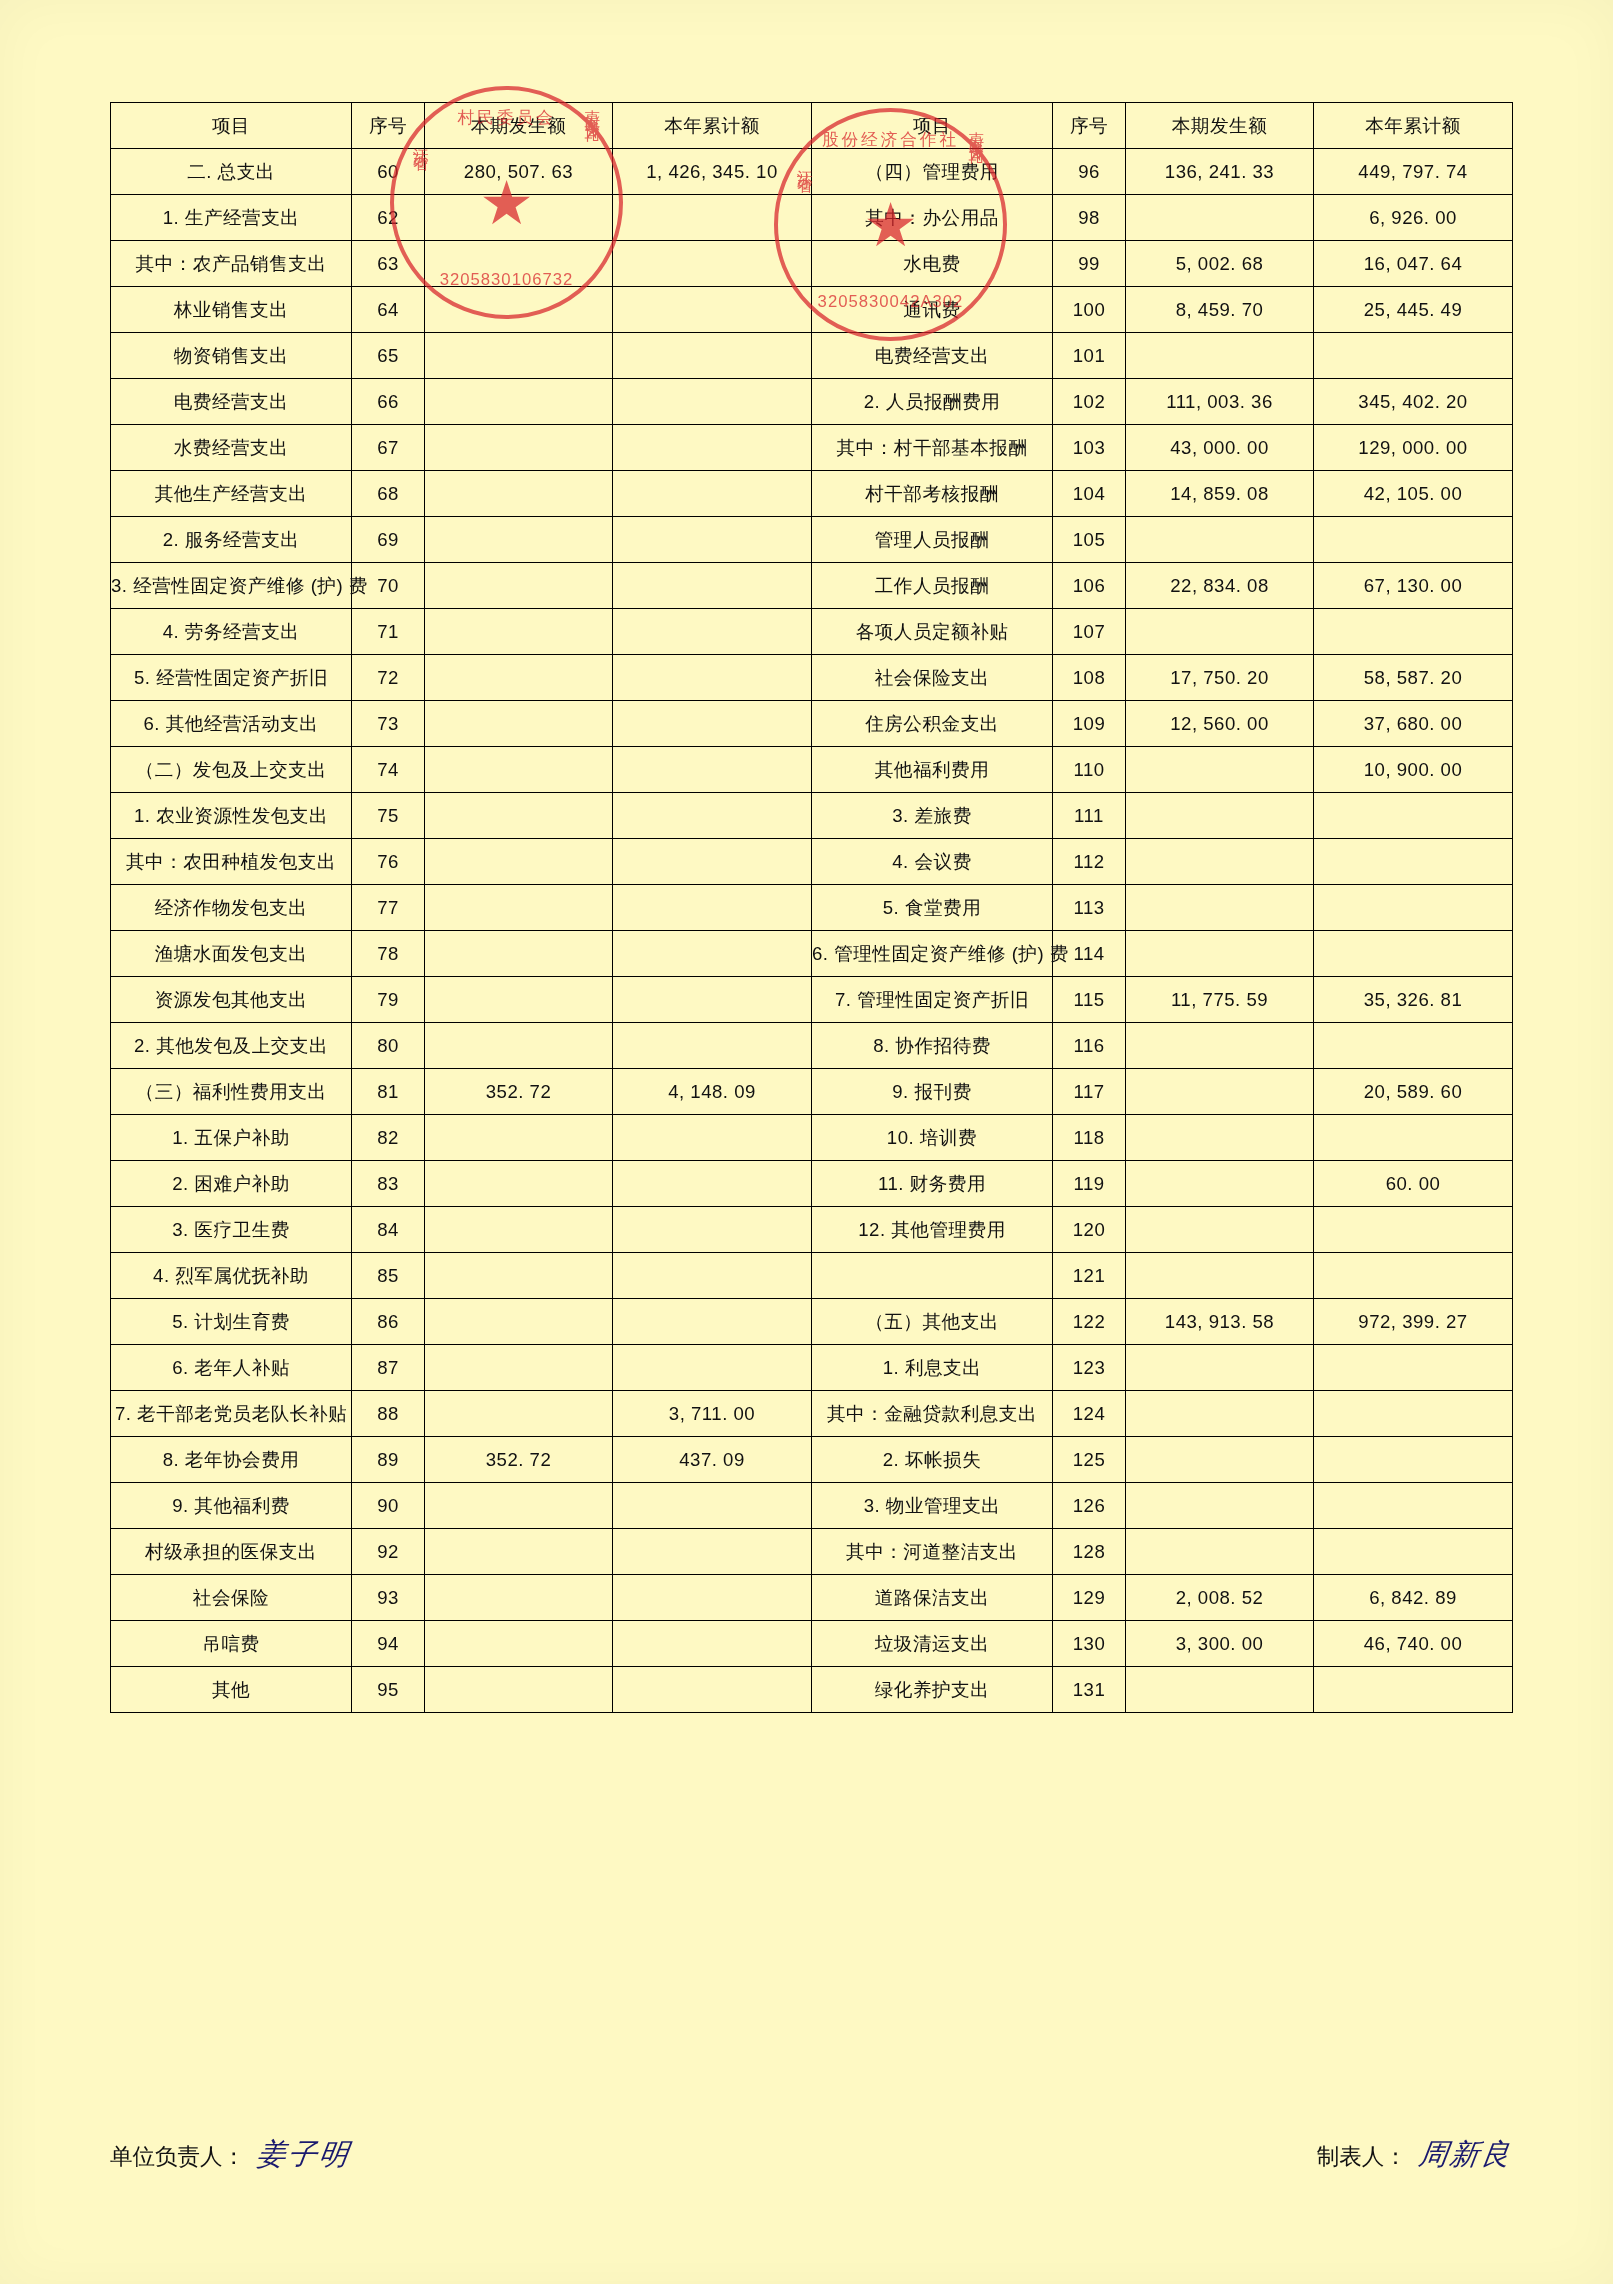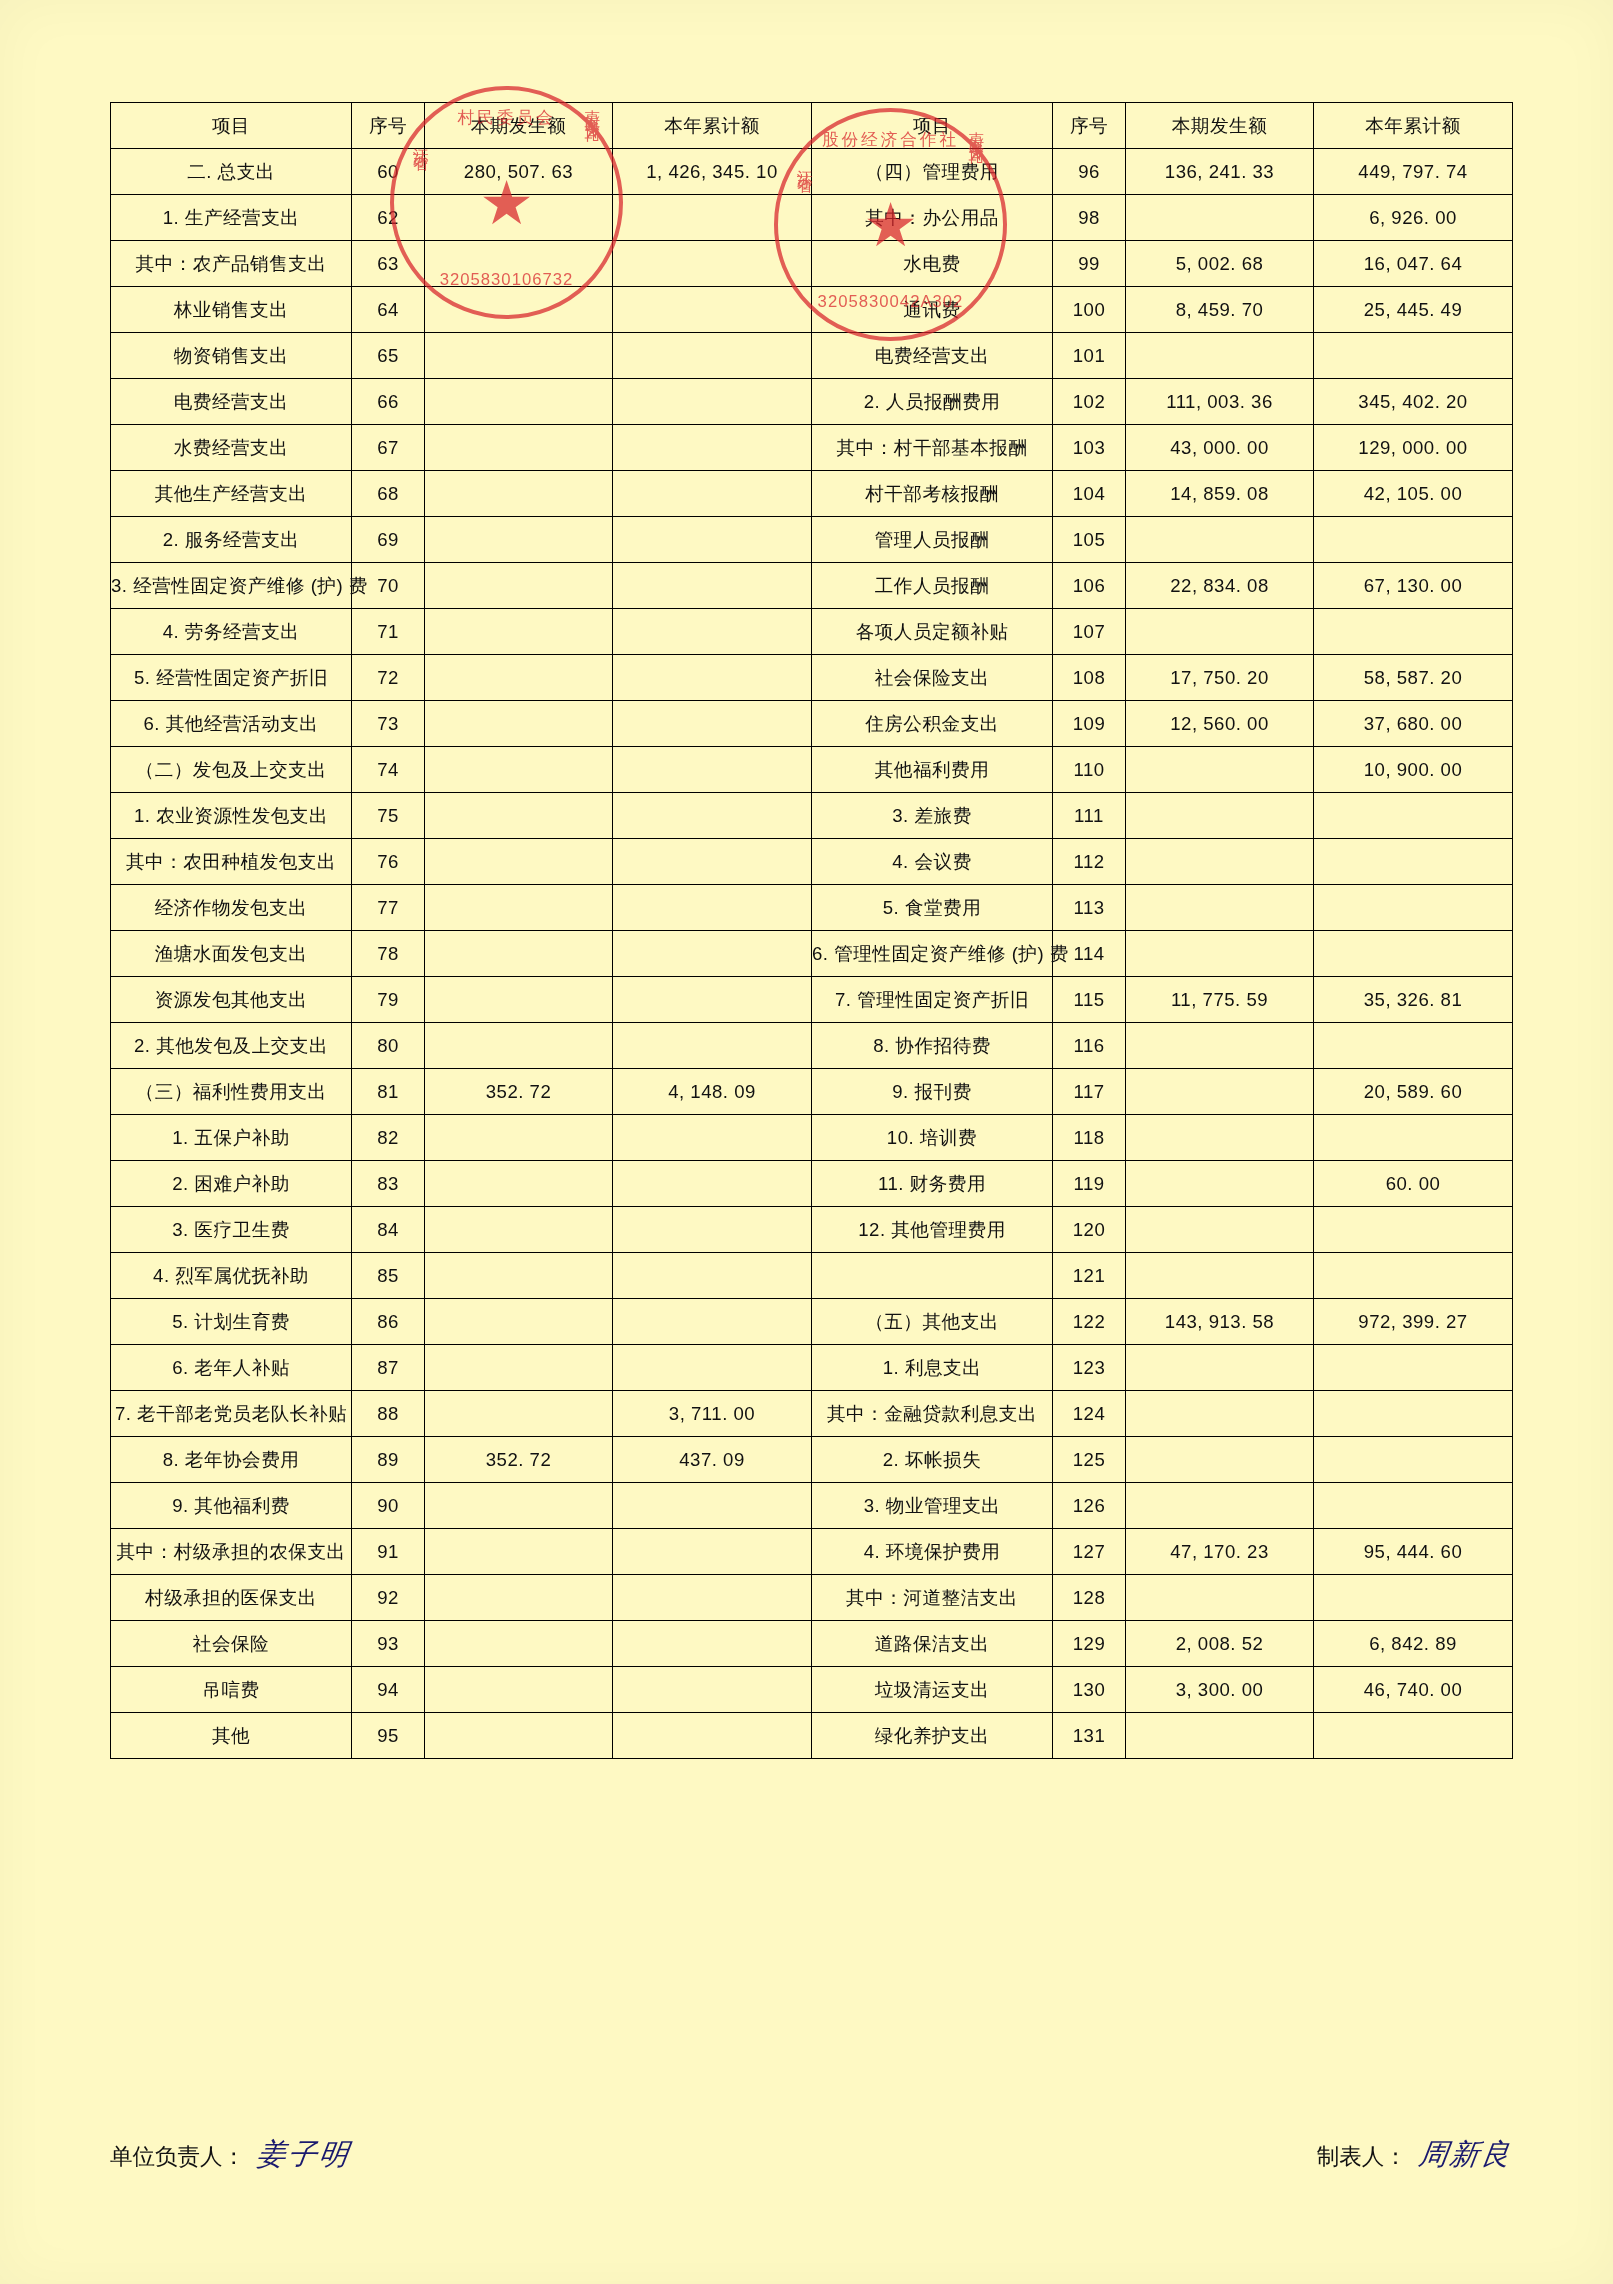--- a/index.html
+++ b/index.html
@@ -490,30 +490,20 @@
             <td class="lbl sz-l">9. 其他福利费</td>
             <td class="no">90</td>
             <td class="num"></td>
             <td class="num"></td>
             <td class="lbl sz-m">3. 物业管理支出</td>
             <td class="no">126</td>
             <td class="num"></td>
             <td class="num"></td>
           </tr>
           <tr>
-            <td class="lbl sz-xs">其中：村级承担的农保支出</td>
-            <td class="no">91</td>
-            <td class="num"></td>
-            <td class="num"></td>
-            <td class="lbl sz-m">4. 环境保护费用</td>
-            <td class="no">127</td>
-            <td class="num">47, 170. 23</td>
-            <td class="num">95, 444. 60</td>
-          </tr>
-          <tr>
             <td class="lbl sz-xs">村级承担的医保支出</td>
             <td class="no">92</td>
             <td class="num"></td>
             <td class="num"></td>
             <td class="lbl sz-s">其中：河道整洁支出</td>
             <td class="no">128</td>
             <td class="num"></td>
             <td class="num"></td>
           </tr>
           <tr>

